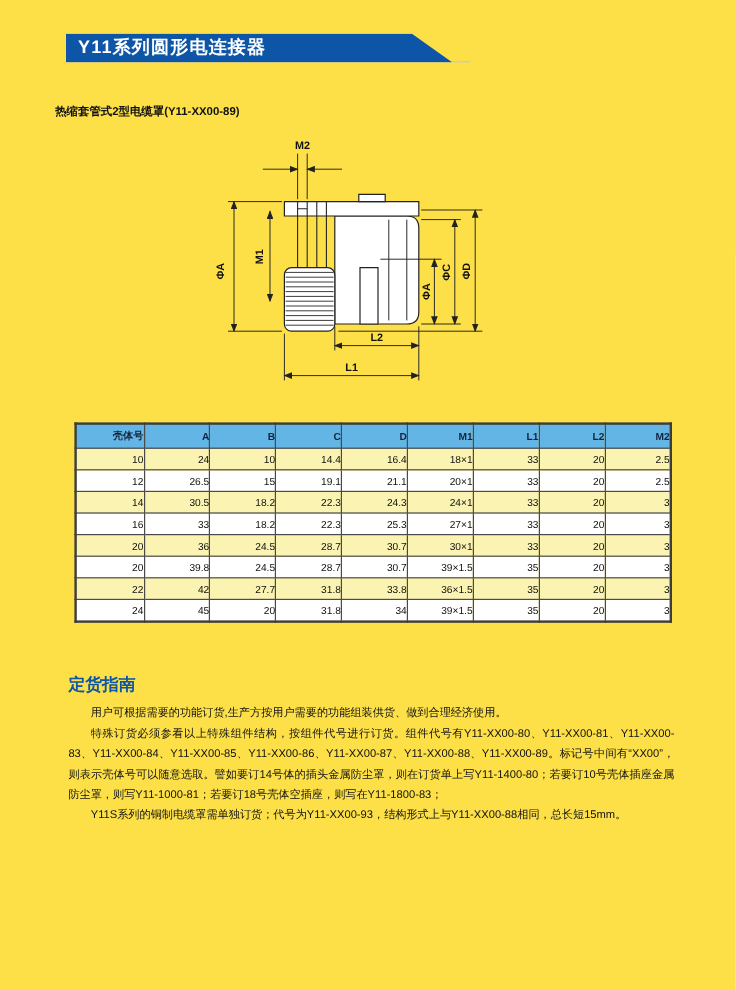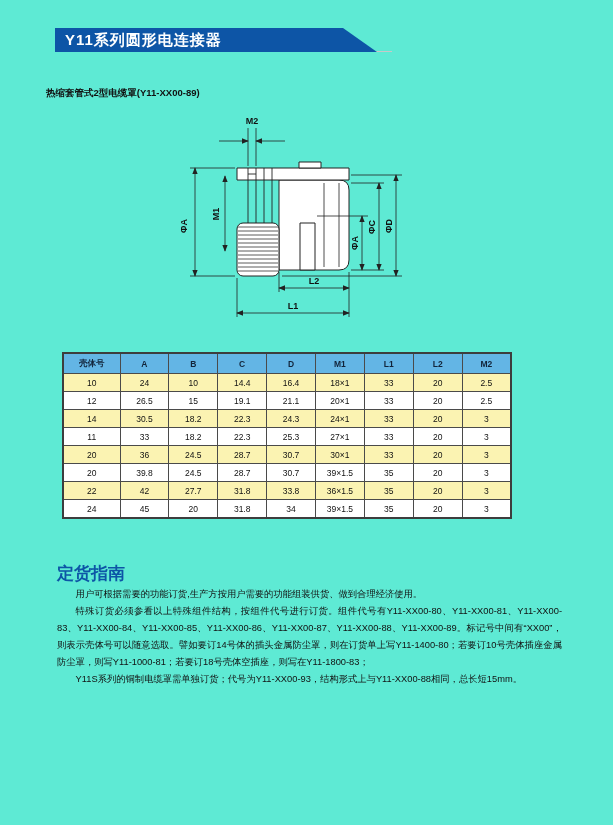--- a/index.html
+++ b/index.html
@@ -1,17 +1,17 @@
 <!DOCTYPE html>
 <html style="--banner-blue: #0d55a6; --table-header-blue: #63b5e5; --row-yellow: #fbf3b2;"><head>
 <meta charset="utf-8">
 <style>
   html,body{margin:0;padding:0;background:#e8e8e8;}
   .page{
-    position:relative;width:613px;height:825px;margin:0 auto;background:#5eead4;
+    position:relative;width:613px;height:825px;margin:0 auto;background:#fde047;
     font-family:"Liberation Sans","DejaVu Sans",sans-serif;color:#111;overflow:hidden;
   }
   
   .banner-underline{position:absolute;left:55px;top:51px;width:337px;height:1px;background:#c8c8c8;}
   .banner{
     position:absolute;left:55px;top:28px;width:322px;height:24px;
     background:var(--banner-blue,#0d55a6);
     clip-path:polygon(0 0,calc(100% - 34px) 0,100% 100%,0 100%);
     color:#fff;font-weight:700;font-size:15px;line-height:24px;
     padding-left:10px;box-sizing:border-box;letter-spacing:1px;
@@ -19,32 +19,32 @@
   .subtitle{position:absolute;left:46px;top:87px;font-size:9.5px;font-weight:700;}
   
   .diagram{position:absolute;left:172px;top:110px;}
   .diagram line,.diagram path,.diagram rect{vector-effect:non-scaling-stroke;}
   .dim{stroke:#222;stroke-width:.8;fill:none;}
   .body-line{stroke:#222;stroke-width:1;fill:#fff;}
   .thin{stroke:#222;stroke-width:.8;}
   .dim-label{font-size:9px;font-weight:700;fill:#111;font-family:"Liberation Sans","DejaVu Sans",sans-serif;}
   
   .spec-table{
-    position:absolute;left:62px;top:352px;width:450px;
+    position:absolute;left:62px;top:352px;width:498px;
     border-collapse:collapse;table-layout:fixed;
-    font-size:8.5px;text-align:center;
+    font-size:8.5px;text-align:right;
   }
   .spec-table th,.spec-table td{border:1px solid #4a4a4a;padding:0;}
   .spec-table th{background:var(--table-header-blue,#63b5e5);height:19px;font-weight:700;color:#12243a;}
   .spec-table td{height:17px;background:#fff;}
   .spec-table tr.alt td{background:var(--row-yellow,#fbf3b2);}
   .spec-table{border:2px solid #3d3d3d;}
   .spec-table col.c0{width:57px;}
   
-  .guide-title{position:absolute;left:57px;top:562px;font-size:17px;font-weight:700;color:var(--banner-blue,#0d55a6);}
+  .guide-title{position:absolute;left:57px;top:562px;font-size:14px;font-weight:700;color:var(--banner-blue,#0d55a6);}
   .guide-body{position:absolute;left:57px;top:586px;width:505px;font-size:9.3px;line-height:16.9px;text-align:justify;}
   .guide-body p{margin:0;text-indent:2em;}
 </style>
 </head>
 <body>
 
 <div class="page">
 
   <div class="banner-underline"></div>
   <div class="banner">
@@ -190,21 +190,21 @@
           <td>30.5</td>
           <td>18.2</td>
           <td>22.3</td>
           <td>24.3</td>
           <td>24×1</td>
           <td>33</td>
           <td>20</td>
           <td>3</td>
         </tr>
         <tr>
-          <td>11</td>
+          <td>16</td>
           <td>33</td>
           <td>18.2</td>
           <td>22.3</td>
           <td>25.3</td>
           <td>27×1</td>
           <td>33</td>
           <td>20</td>
           <td>3</td>
         </tr>
         <tr class="alt">

